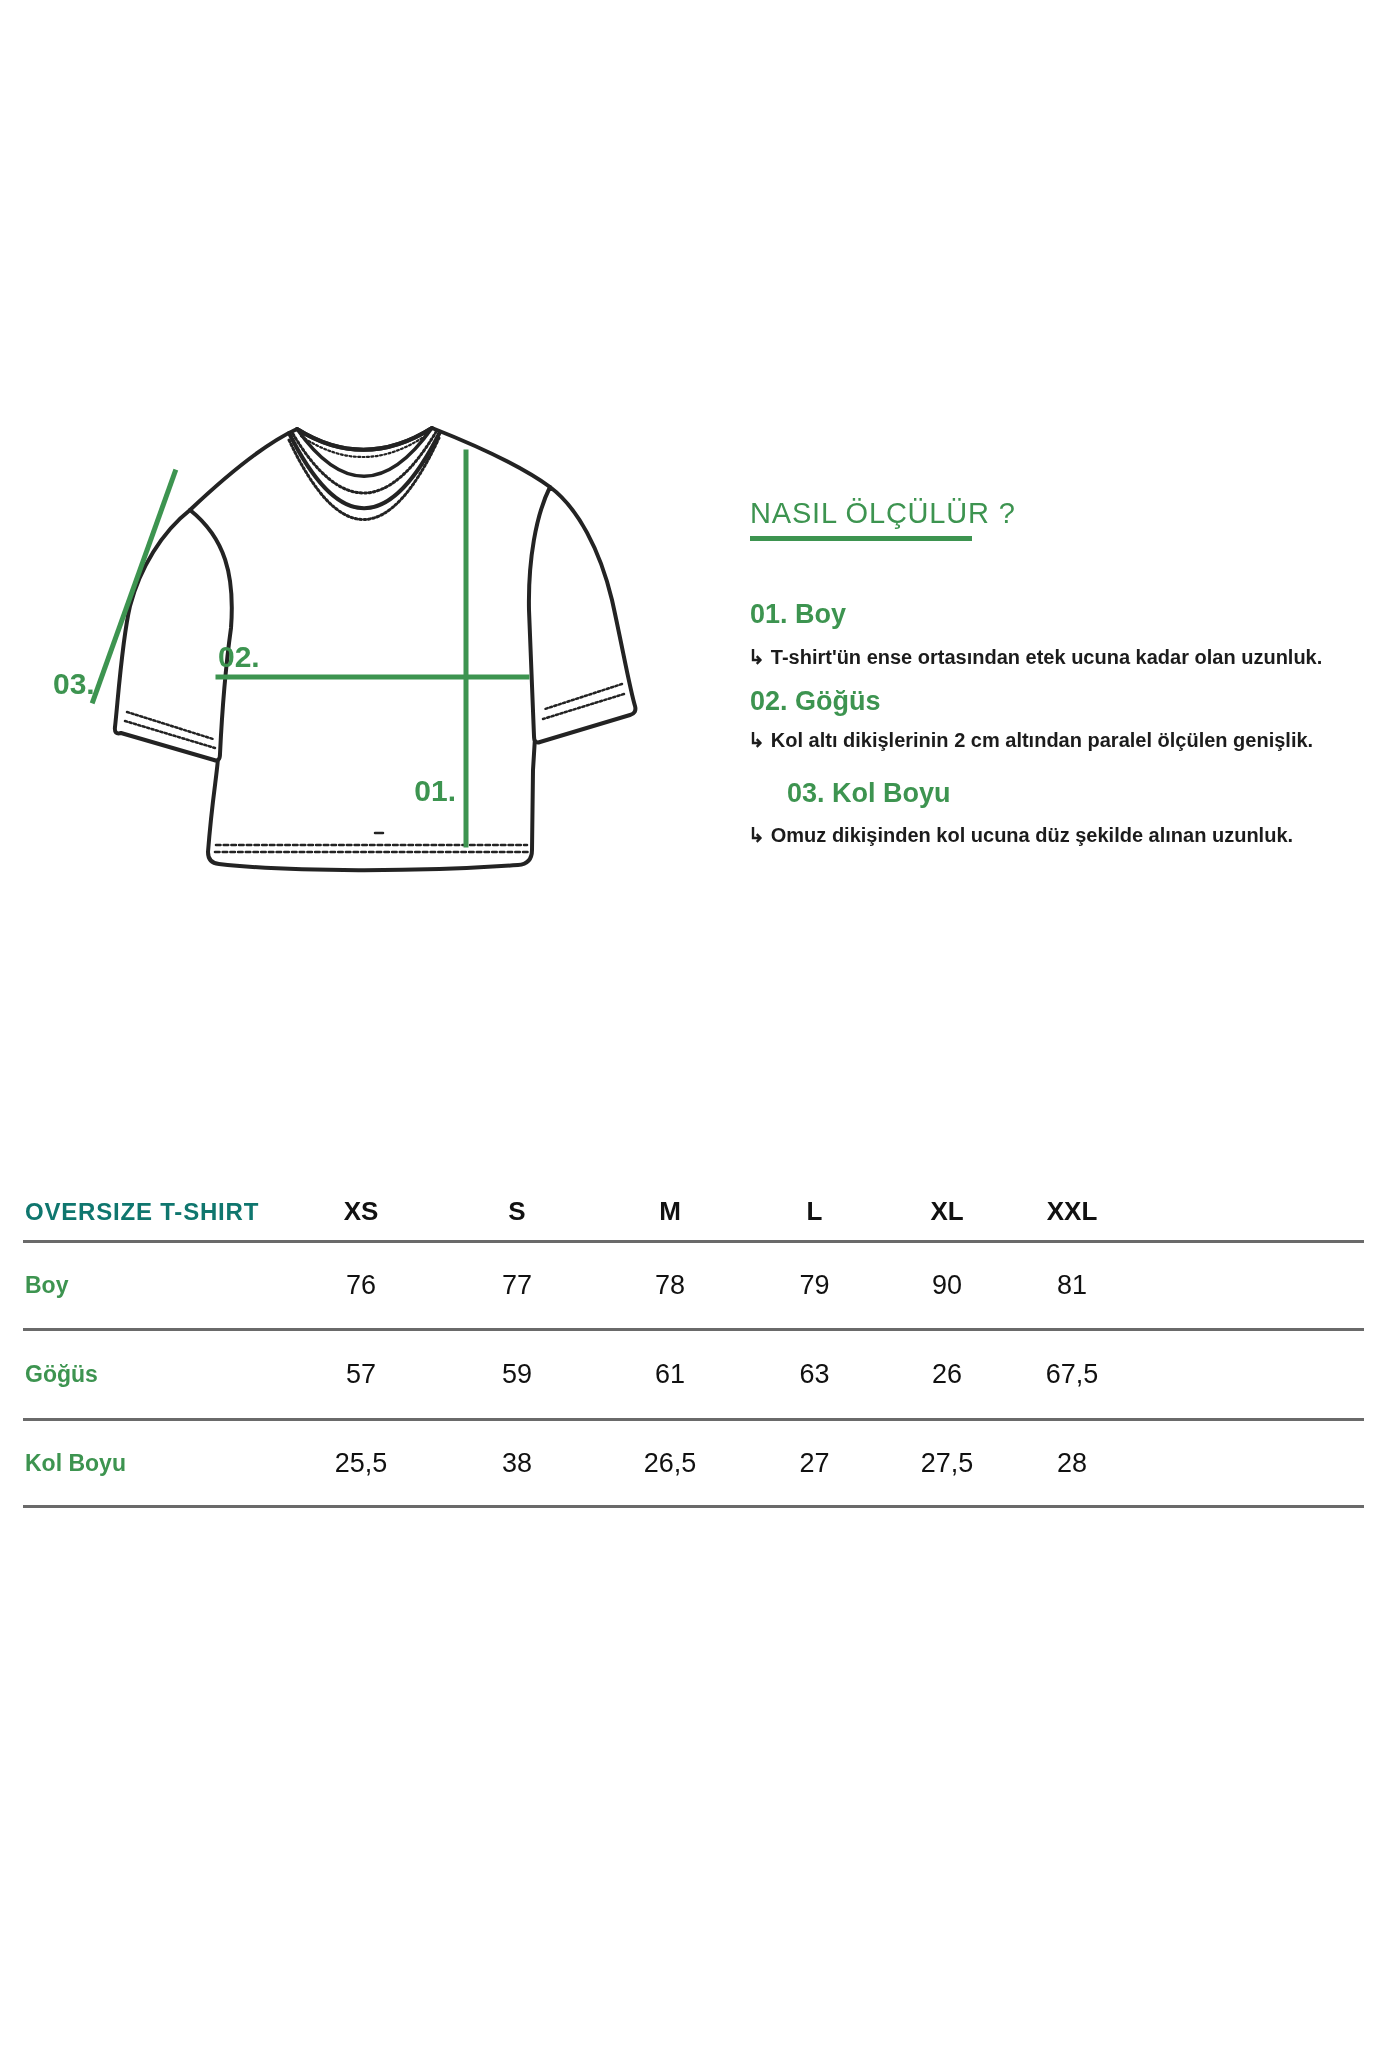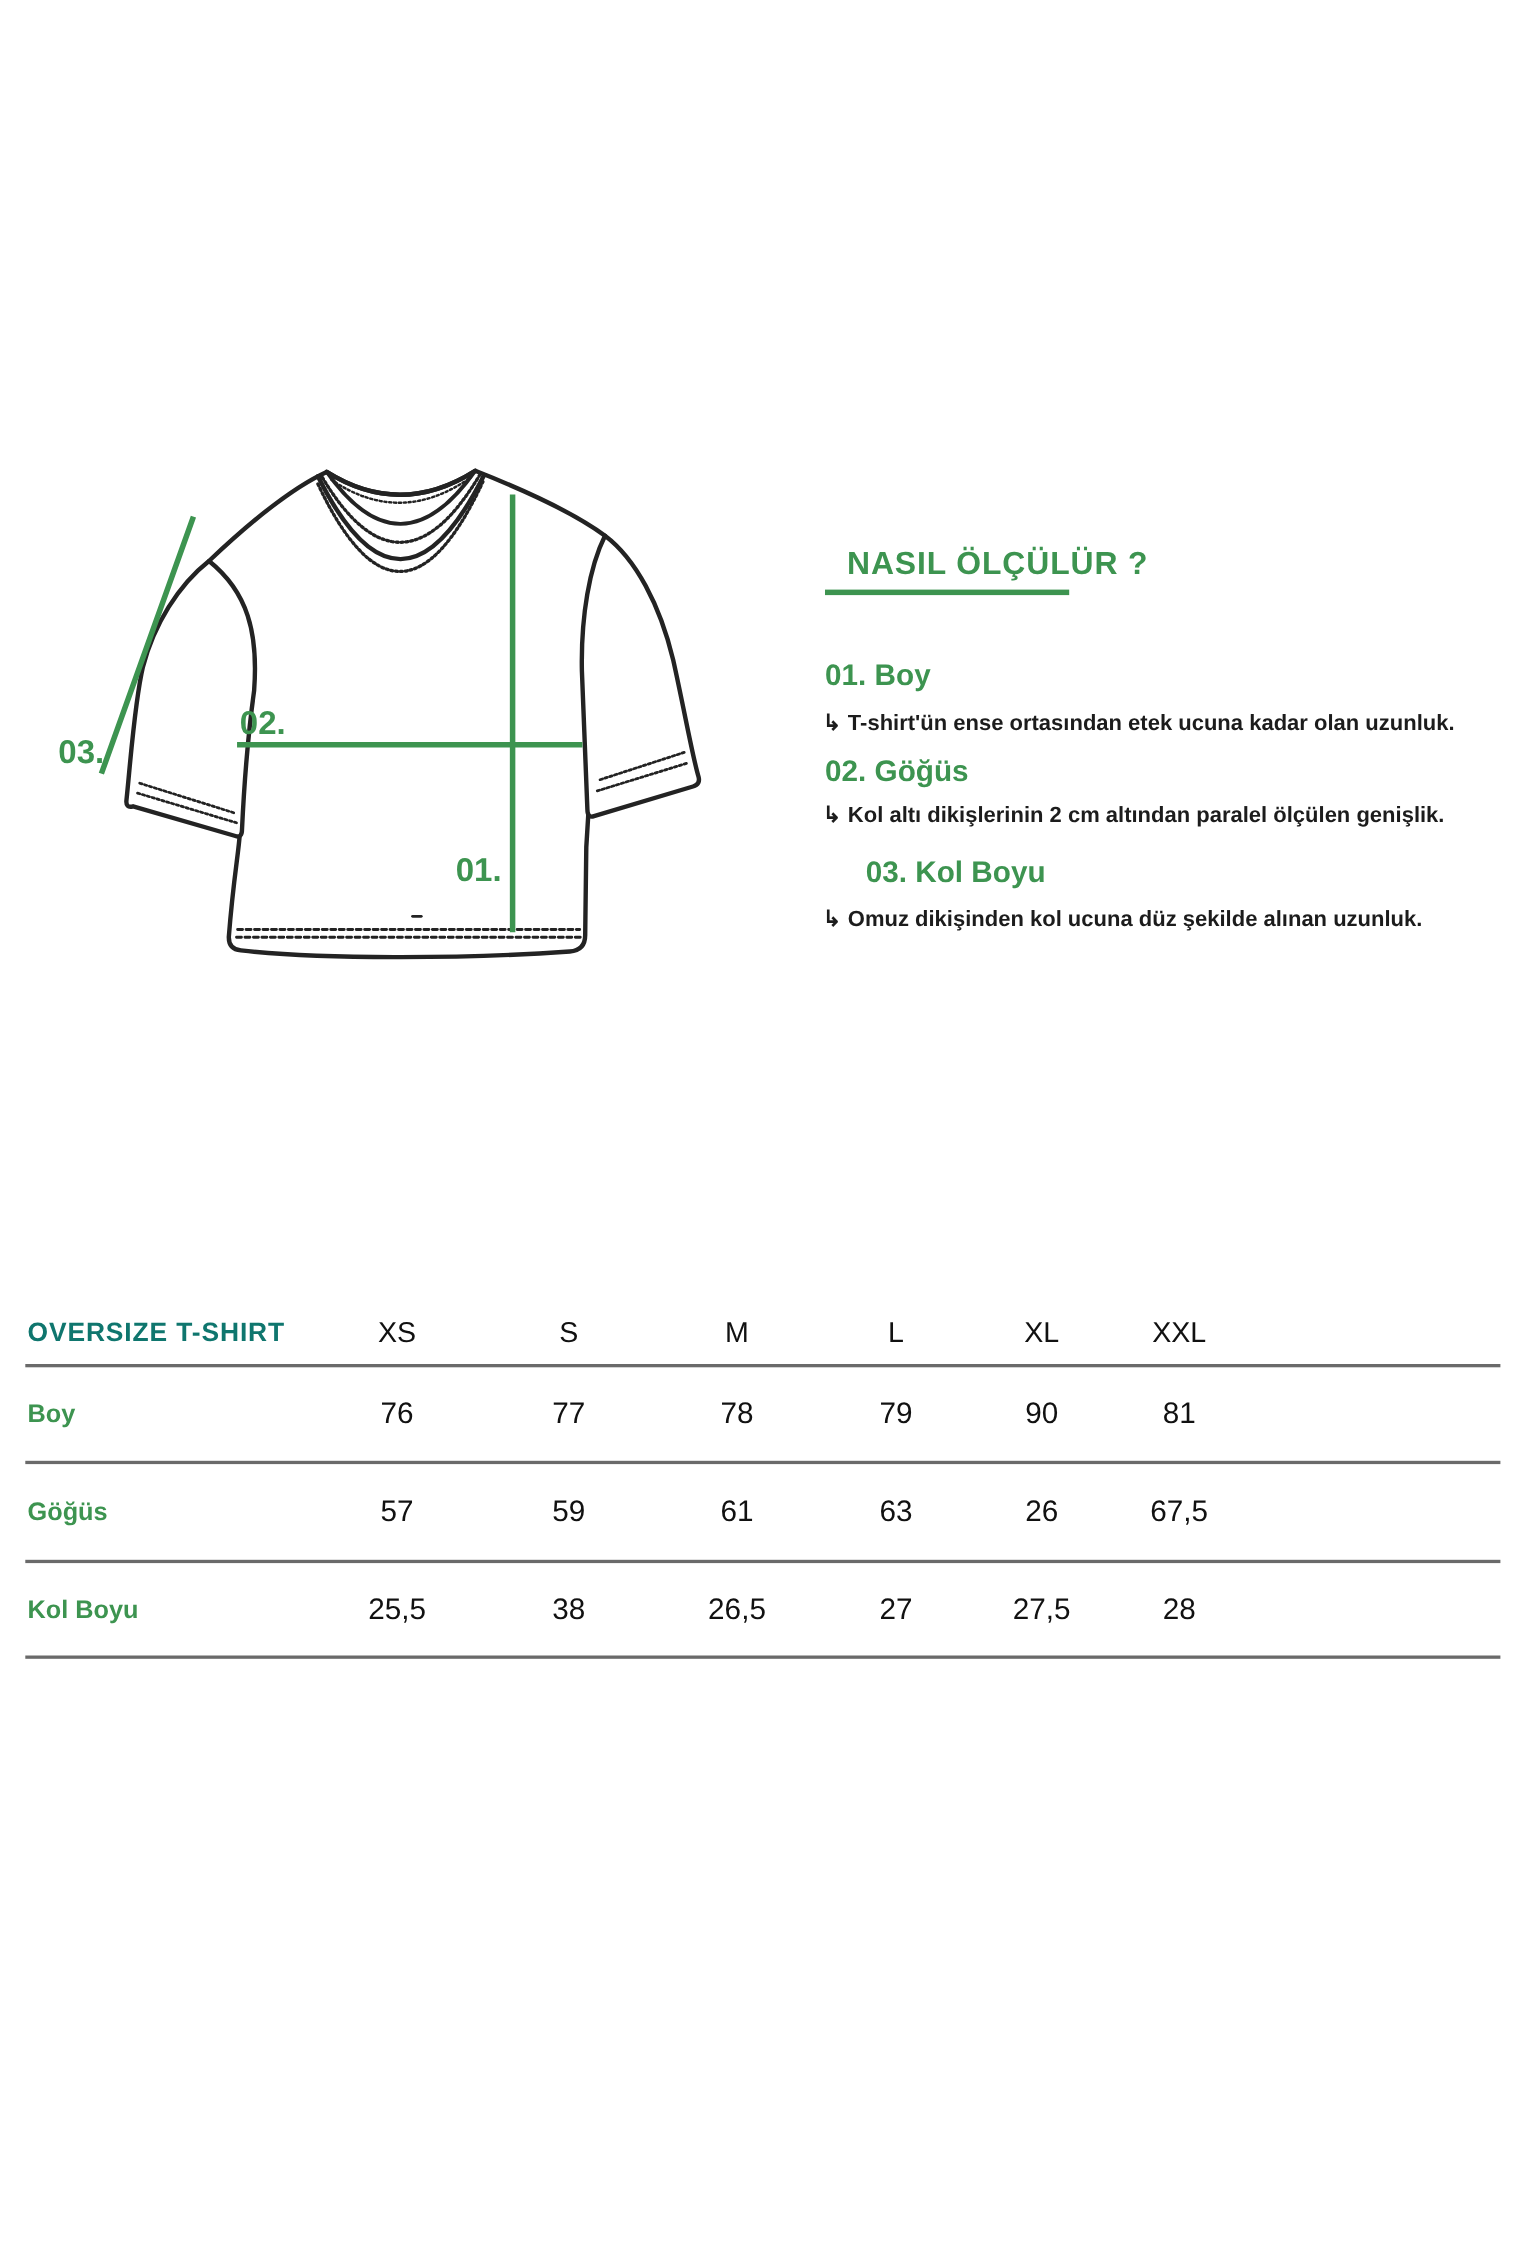--- a/index.html
+++ b/index.html
@@ -9,22 +9,22 @@
     height:2047px;
     background:#ffffff;
     font-family:"Liberation Sans", sans-serif;
     overflow:hidden;
   }
   
   .shirt-wrap{position:absolute;left:40px;top:400px;width:640px;height:490px;}
   
   .howto-title{
     position:absolute;left:750px;top:497px;
-    font-size:29px;font-weight:700;letter-spacing:0.8px;
-    color:#3d9450;white-space:nowrap;margin-left:20px;
+    font-size:29px;font-weight:400;letter-spacing:0.8px;
+    color:#3d9450;white-space:nowrap;
   }
   .howto-underline{
     position:absolute;left:750px;top:536px;width:222px;height:5px;
     background:#3d9450;
   }
   .m-head{
     position:absolute;left:750px;
     font-size:27px;font-weight:700;color:#3d9450;white-space:nowrap;
   }
   .m-desc{
@@ -44,21 +44,21 @@
   }
   .t-row.header{height:57px;}
   .t-row.r1{height:85px;}
   .t-row.r2{height:87px;}
   .t-row.r3{height:84px;}
   .t-line{height:3px;background:#6a6a6a;}
   .t-product{
     font-size:24px;font-weight:700;color:#0f766e;letter-spacing:0.8px;
     padding-left:2px;white-space:nowrap;
   }
-  .t-size{font-size:26px;font-weight:400;color:#111;text-align:center;}
+  .t-size{font-size:26px;font-weight:700;color:#111;text-align:center;}
   .t-label{font-size:23px;font-weight:700;color:#3d9450;padding-left:2px;white-space:nowrap;}
   .t-val{font-size:27px;font-weight:400;color:#111;text-align:center;}
 </style>
 </head>
 <body>
 
 <div class="canvas">
 
   <div class="shirt-wrap">
     <svg width="640" height="490" viewBox="40 400 640 490" xmlns="http://www.w3.org/2000/svg">

